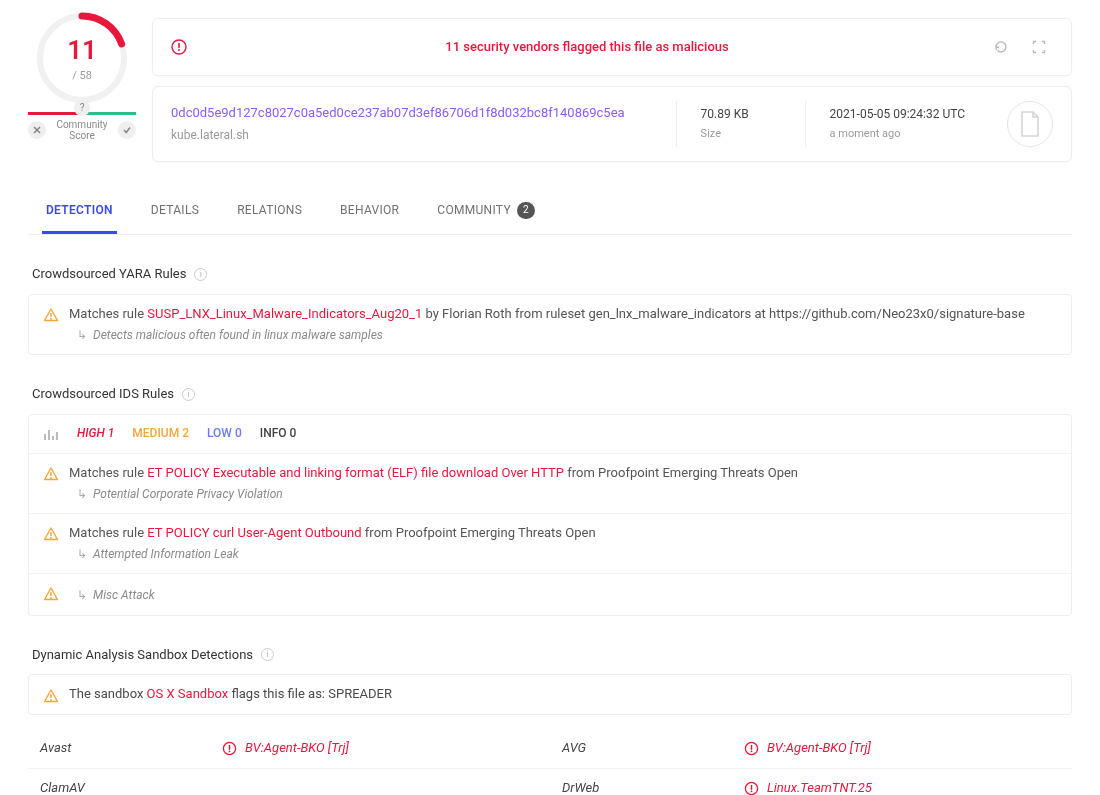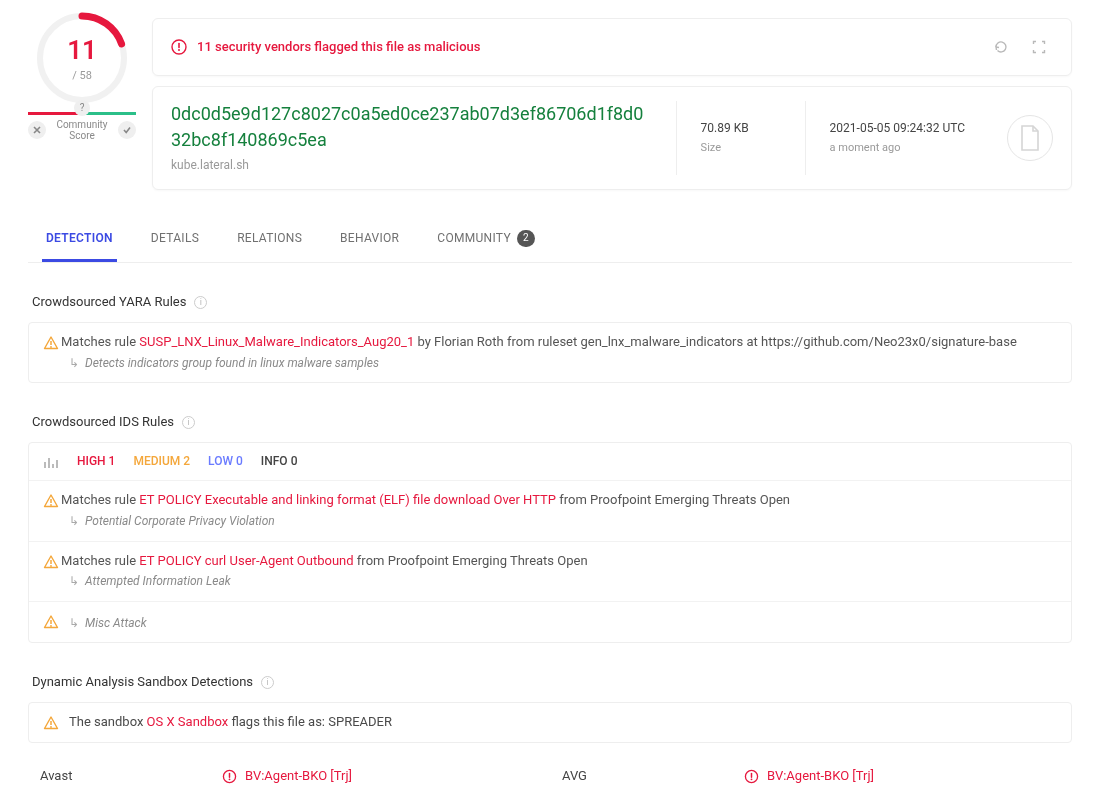--- a/index.html
+++ b/index.html
@@ -32,30 +32,30 @@
   .comm-bar .green { flex: 1; background: #2bbf89; }
   .comm-label-row { display: flex; align-items: center; justify-content: space-between; width: 108px; margin-top: 4px; font-size: 10px; color: #8a8a8a; }
   .comm-label-row .icon-btn { width: 18px; height: 18px; border-radius: 50%; background: #efefef; display: flex; align-items: center; justify-content: center; color: #888; font-size: 10px; }
   .comm-label-row .txt { text-align: center; line-height: 1.1; flex: 1; }
 
   .header-cards { flex: 1; display: flex; flex-direction: column; gap: 10px; }
   .card {
     border: 1px solid #eee; border-radius: 6px; padding: 14px 18px;
     box-shadow: 0 1px 2px rgba(0,0,0,.03);
   }
-  .alert-card { display: flex; align-items: center; gap: 10px; color: #e6183e; }
+  .alert-card { display: flex; align-items: center; gap: 10px; color: #e6183e; text-align: center; }
   .alert-card .msg { font-weight: 500; flex: 1; }
   .icon-round {
     width: 28px; height: 28px; border-radius: 50%; display: flex; align-items: center; justify-content: center;
     color: #b9b9b9; cursor: pointer;
   }
 
   .file-card { display: flex; gap: 24px; align-items: center; }
   .file-main { flex: 1; min-width: 0; }
-  .hash { color: #15803d; font-size: 18px; word-break: break-all; }
+  .hash { color: #8b5cf6; font-size: 13px; word-break: break-all; }
   .fname { color: #9a9a9a; font-size: 12px; margin-top: 4px; }
   .sep { width: 1px; background: #eee; align-self: stretch; }
   .meta { display: flex; flex-direction: column; justify-content: flex-start; min-width: 80px; }
   .meta .v { color: #444; font-size: 12px; }
   .meta .k { color: #9a9a9a; font-size: 11px; margin-top: 2px; }
   .file-icon { width: 46px; height: 46px; border-radius: 50%; border: 1px solid #e5e5e5; display: flex; align-items: center; justify-content: center; color: #d5d5d5; flex: none; margin-left: 18px; }
 
   
   .tabs { display: flex; gap: 30px; border-bottom: 1px solid #eee; margin-top: 28px; padding: 0 14px; }
   .tab {
@@ -70,42 +70,42 @@
   .sect { margin-top: 18px; }
   .sect-h { display: flex; align-items: center; gap: 8px; font-size: 13px; color: #333; margin-bottom: 10px; padding-left: 4px; margin-top: 30px; }
   .info-dot { width: 13px; height: 13px; border: 1px solid #ccc; border-radius: 50%; color: #bbb; font-size: 9px; display: inline-flex; align-items: center; justify-content: center; }
 
   .panel {
     border: 1px solid #eee; border-radius: 4px;
   }
   .panel-row { padding: 10px 14px; border-bottom: 1px solid #f2f2f2; }
   .panel-row:last-child { border-bottom: none; }
 
-  .rule-row { display: flex; gap: 2px; align-items: flex-start; }
+  .rule-row { display: flex; gap: 10px; align-items: flex-start; }
   .warn-ico { flex: none; color: #f4a73b; margin-top: 2px; }
   .rule-body { flex: 1; }
   .rule-line { color: #555; }
   .rule-line a { color: #e6183e; text-decoration: none; }
   .sub-line { color: #8a8a8a; font-style: italic; display: flex; align-items: center; gap: 6px; margin-top: 3px; padding-left: 8px; font-size: 12px; }
   .sub-line .arrow { color: #aaa; font-style: normal; }
 
   .ids-summary { display: flex; align-items: center; gap: 18px; padding: 10px 14px; border-bottom: 1px solid #f2f2f2; }
   .sparkle { color: #bbb; font-size: 14px; letter-spacing: -1px; }
   .pill { font-size: 12px; font-weight: 500; }
-  .pill.high { color: #e6183e; }
+  .pill.high { color: #e6183e; font-style: italic; }
   .pill.med  { color: #f4a73b; }
   .pill.low  { color: #6a7bff; }
   .pill.info { color: #444; }
 
   .sandbox-row { display: flex; gap: 10px; align-items: center; padding: 10px 14px; }
   .sandbox-row a { color: #e6183e; text-decoration: none; }
 
   
   .eng-table { margin-top: 14px; }
-  .eng-row { display: flex; border-bottom: 1px solid #f2f2f2; }
+  .eng-row { display: flex; border-bottom: 1px solid #f2f2f2; font-style: italic; }
   .eng-cell { flex: 1; display: flex; }
   .eng-name { width: 190px; flex: none; padding: 10px 12px; color: #444; }
   .eng-val { flex: 1; padding: 10px 4px; display: flex; align-items: center; gap: 8px; color: #e6183e; }
   .eng-val .ico { color: #e6183e; }
 
   svg { display: block; }
 </style>
 </head>
 <body>
 
@@ -224,21 +224,21 @@
           <path d="M8 2 L14.5 13.5 H1.5 Z" fill="none" stroke="currentColor" stroke-width="1.4" stroke-linejoin="round"></path>
           <line x1="8" y1="6" x2="8" y2="10" stroke="currentColor" stroke-width="1.5"></line>
             <circle cx="8" cy="12" r=".9" fill="currentColor"></circle>
         </svg>
         <div class="rule-body">
           <div class="rule-line">
             <span>Matches rule </span><a href="#">SUSP_LNX_Linux_Malware_Indicators_Aug20_1</a><span> by Florian Roth from ruleset gen_lnx_malware_indicators at https://github.com/Neo23x0/signature-base</span>
           </div>
           <div class="sub-line">
               <span class="arrow">↳</span>
-              <span>Detects indicators group found in linux malware samples</span>
+              <span>Detects malicious often found in linux malware samples</span>
             </div>
         </div>
       </div>
     </div>
   </div>
 
   <div class="sect">
     <div class="sect-h">
       <span>Crowdsourced IDS Rules</span>
       <span class="info-dot">i</span>

